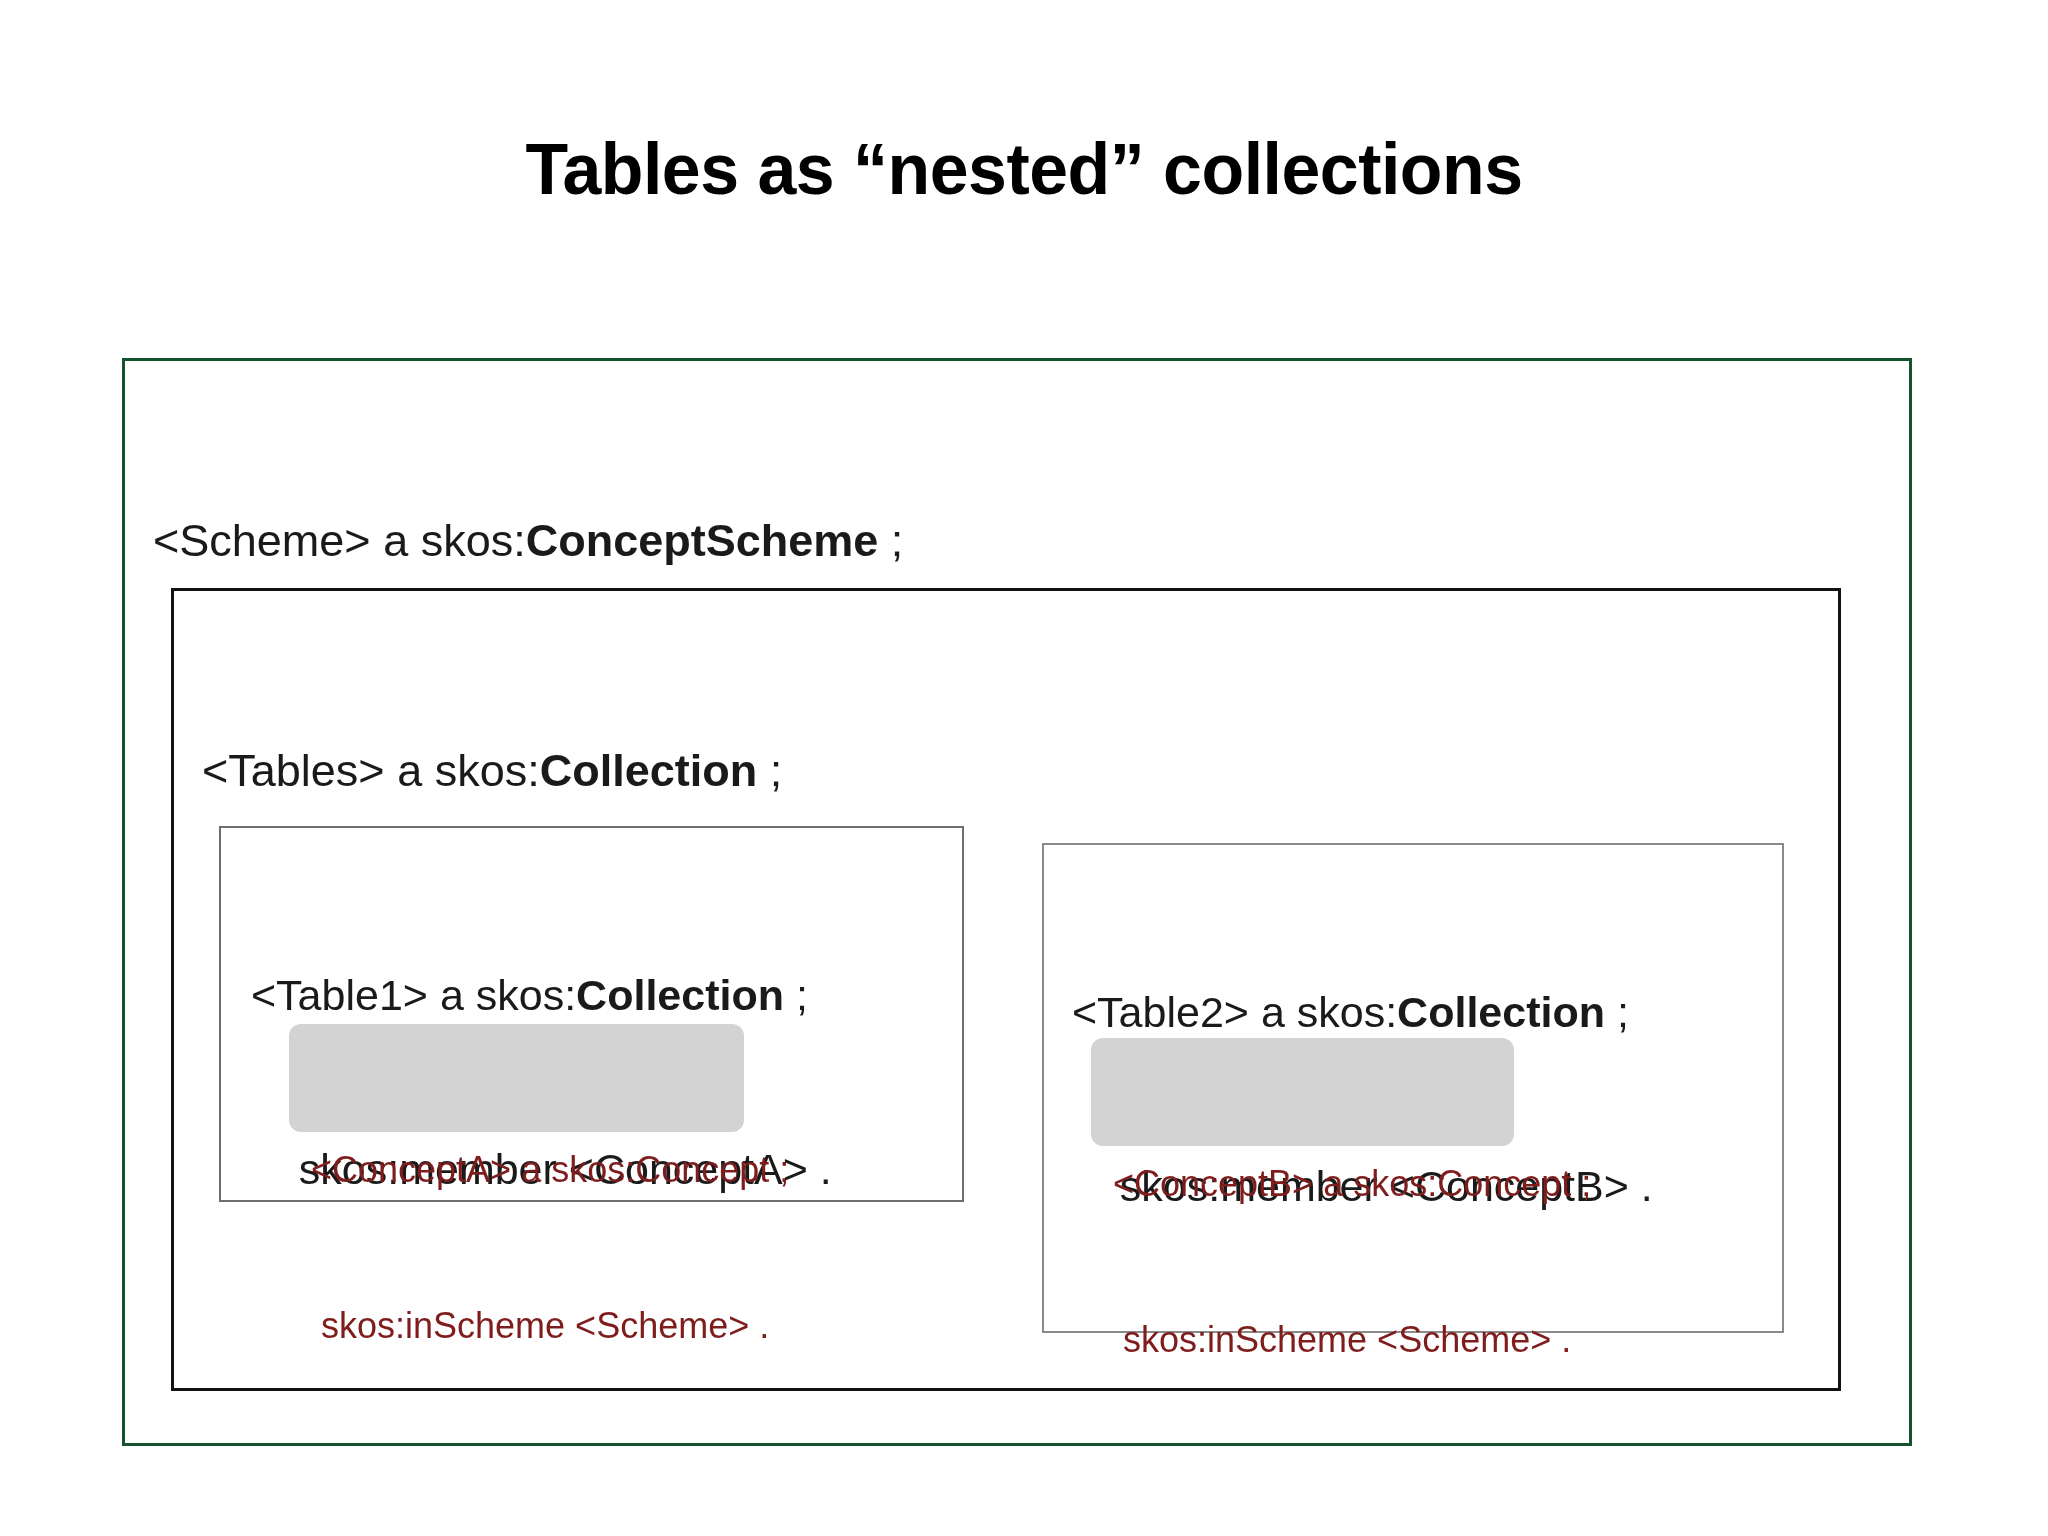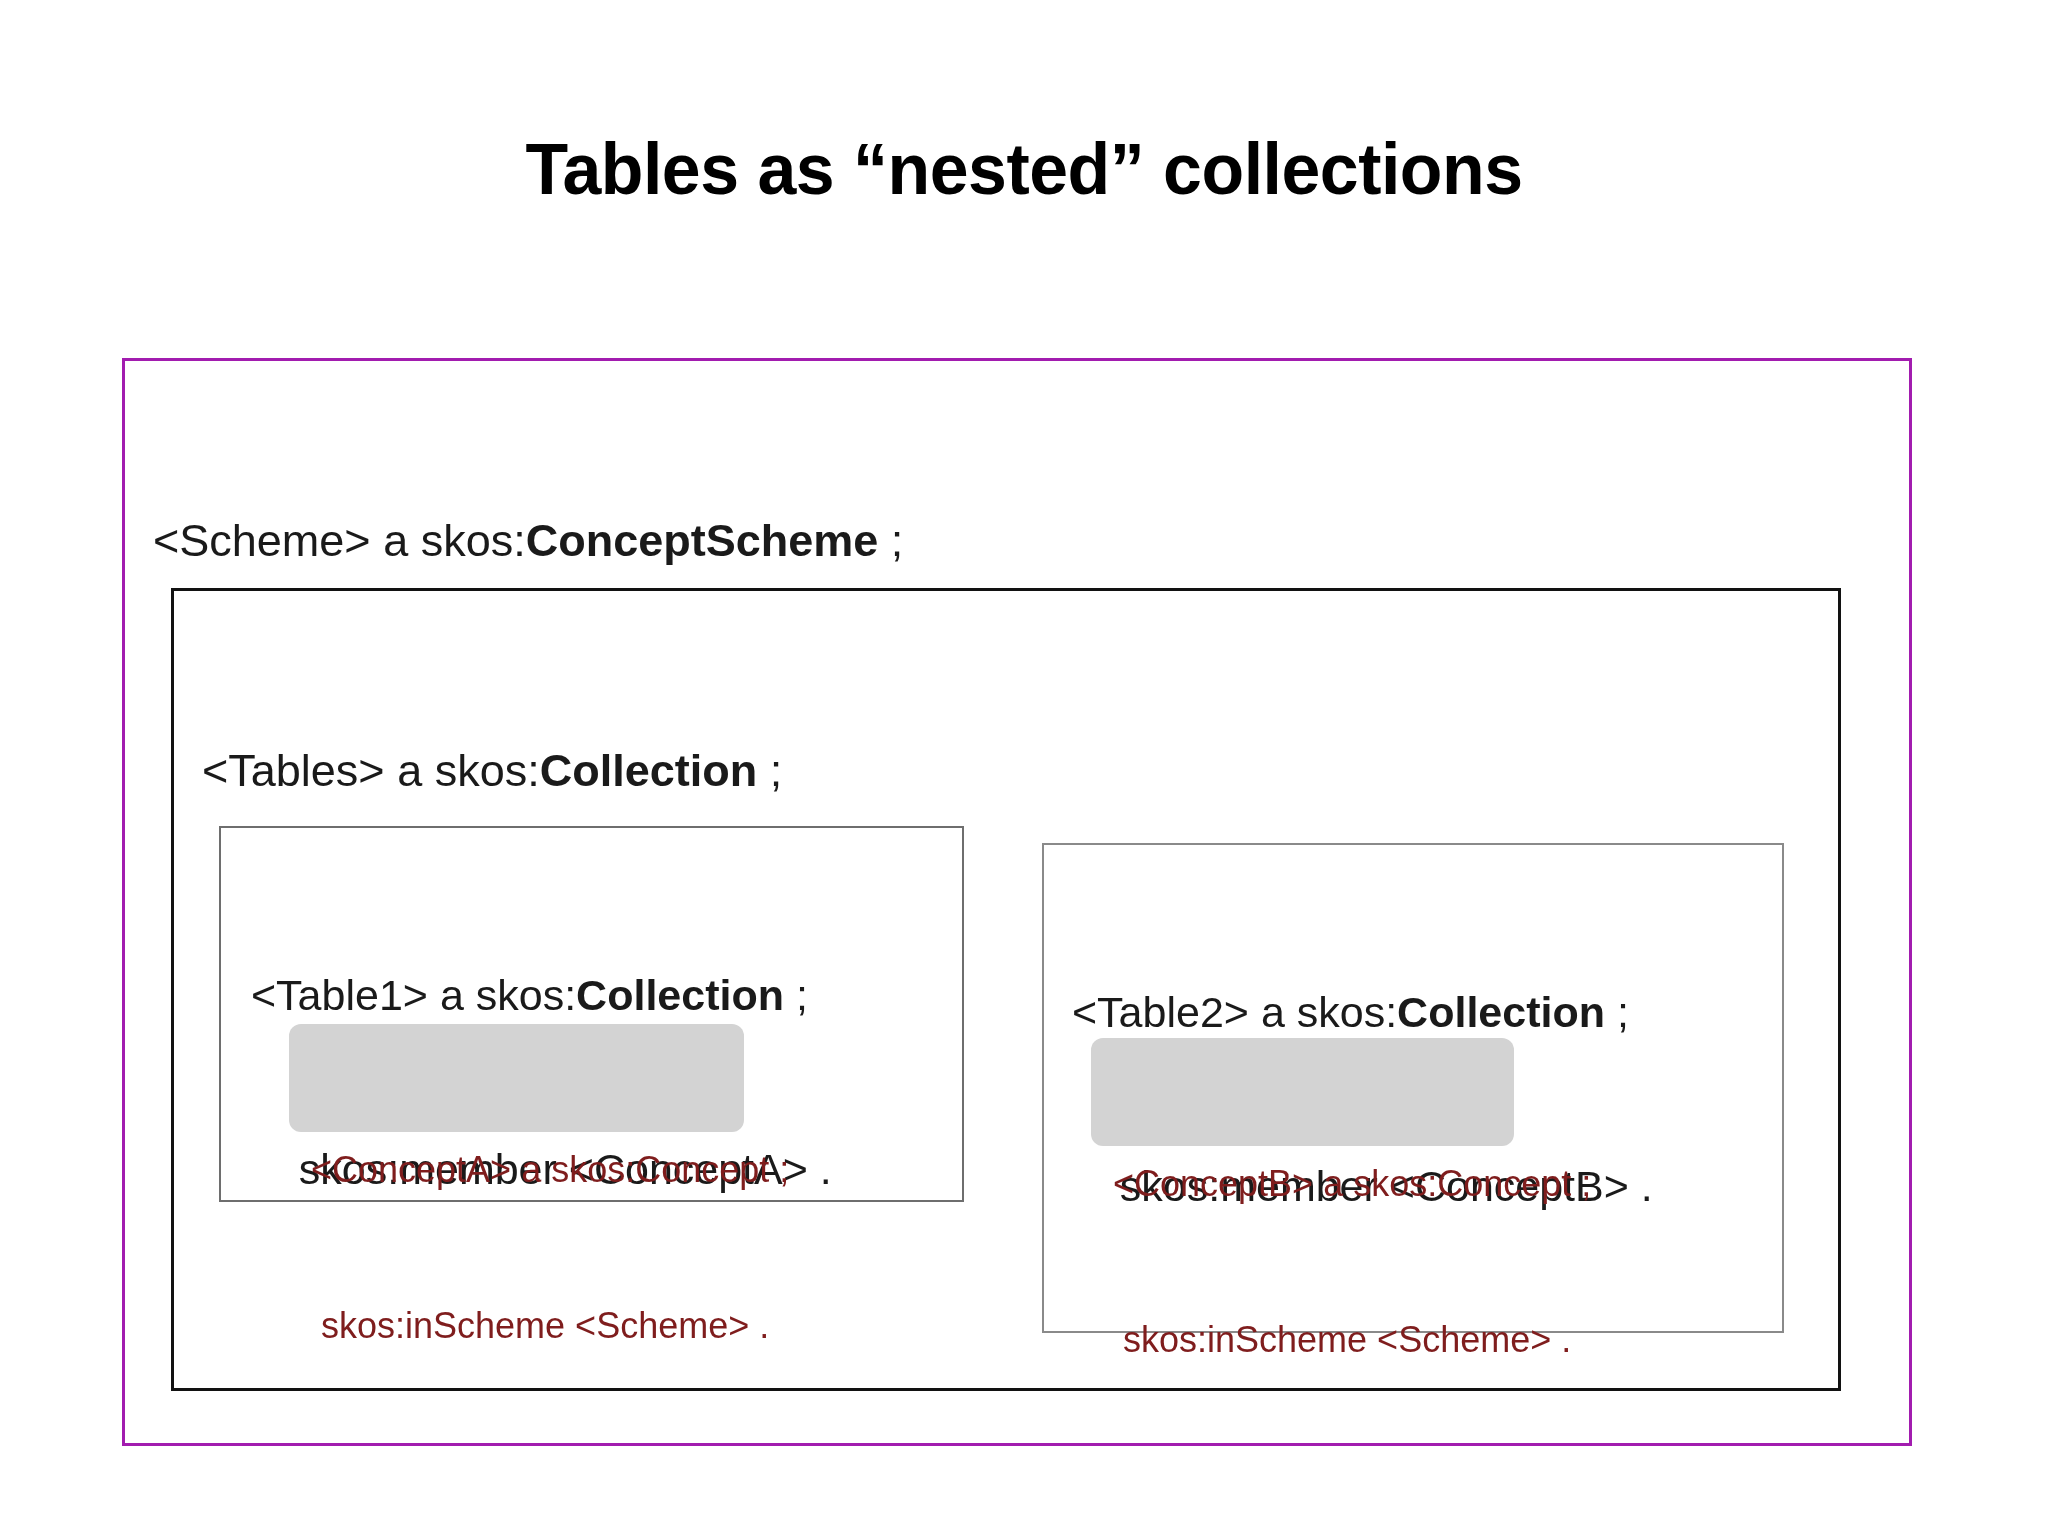--- a/index.html
+++ b/index.html
@@ -39,21 +39,21 @@
     position: absolute;
     box-sizing: border-box;
     background: #ffffff;
   }
 
   #scheme-box {
     left: 122px;
     top: 358px;
     width: 1790px;
     height: 1088px;
-    border: 3px solid #a21caf;
+    border: 3px solid #14532d;
   }
 
   #tables-box {
     left: 46px;          
     top: 227px;
     width: 1670px;
     height: 803px;
     border: 3px solid #121212;
     text-decoration: underline;
   }

